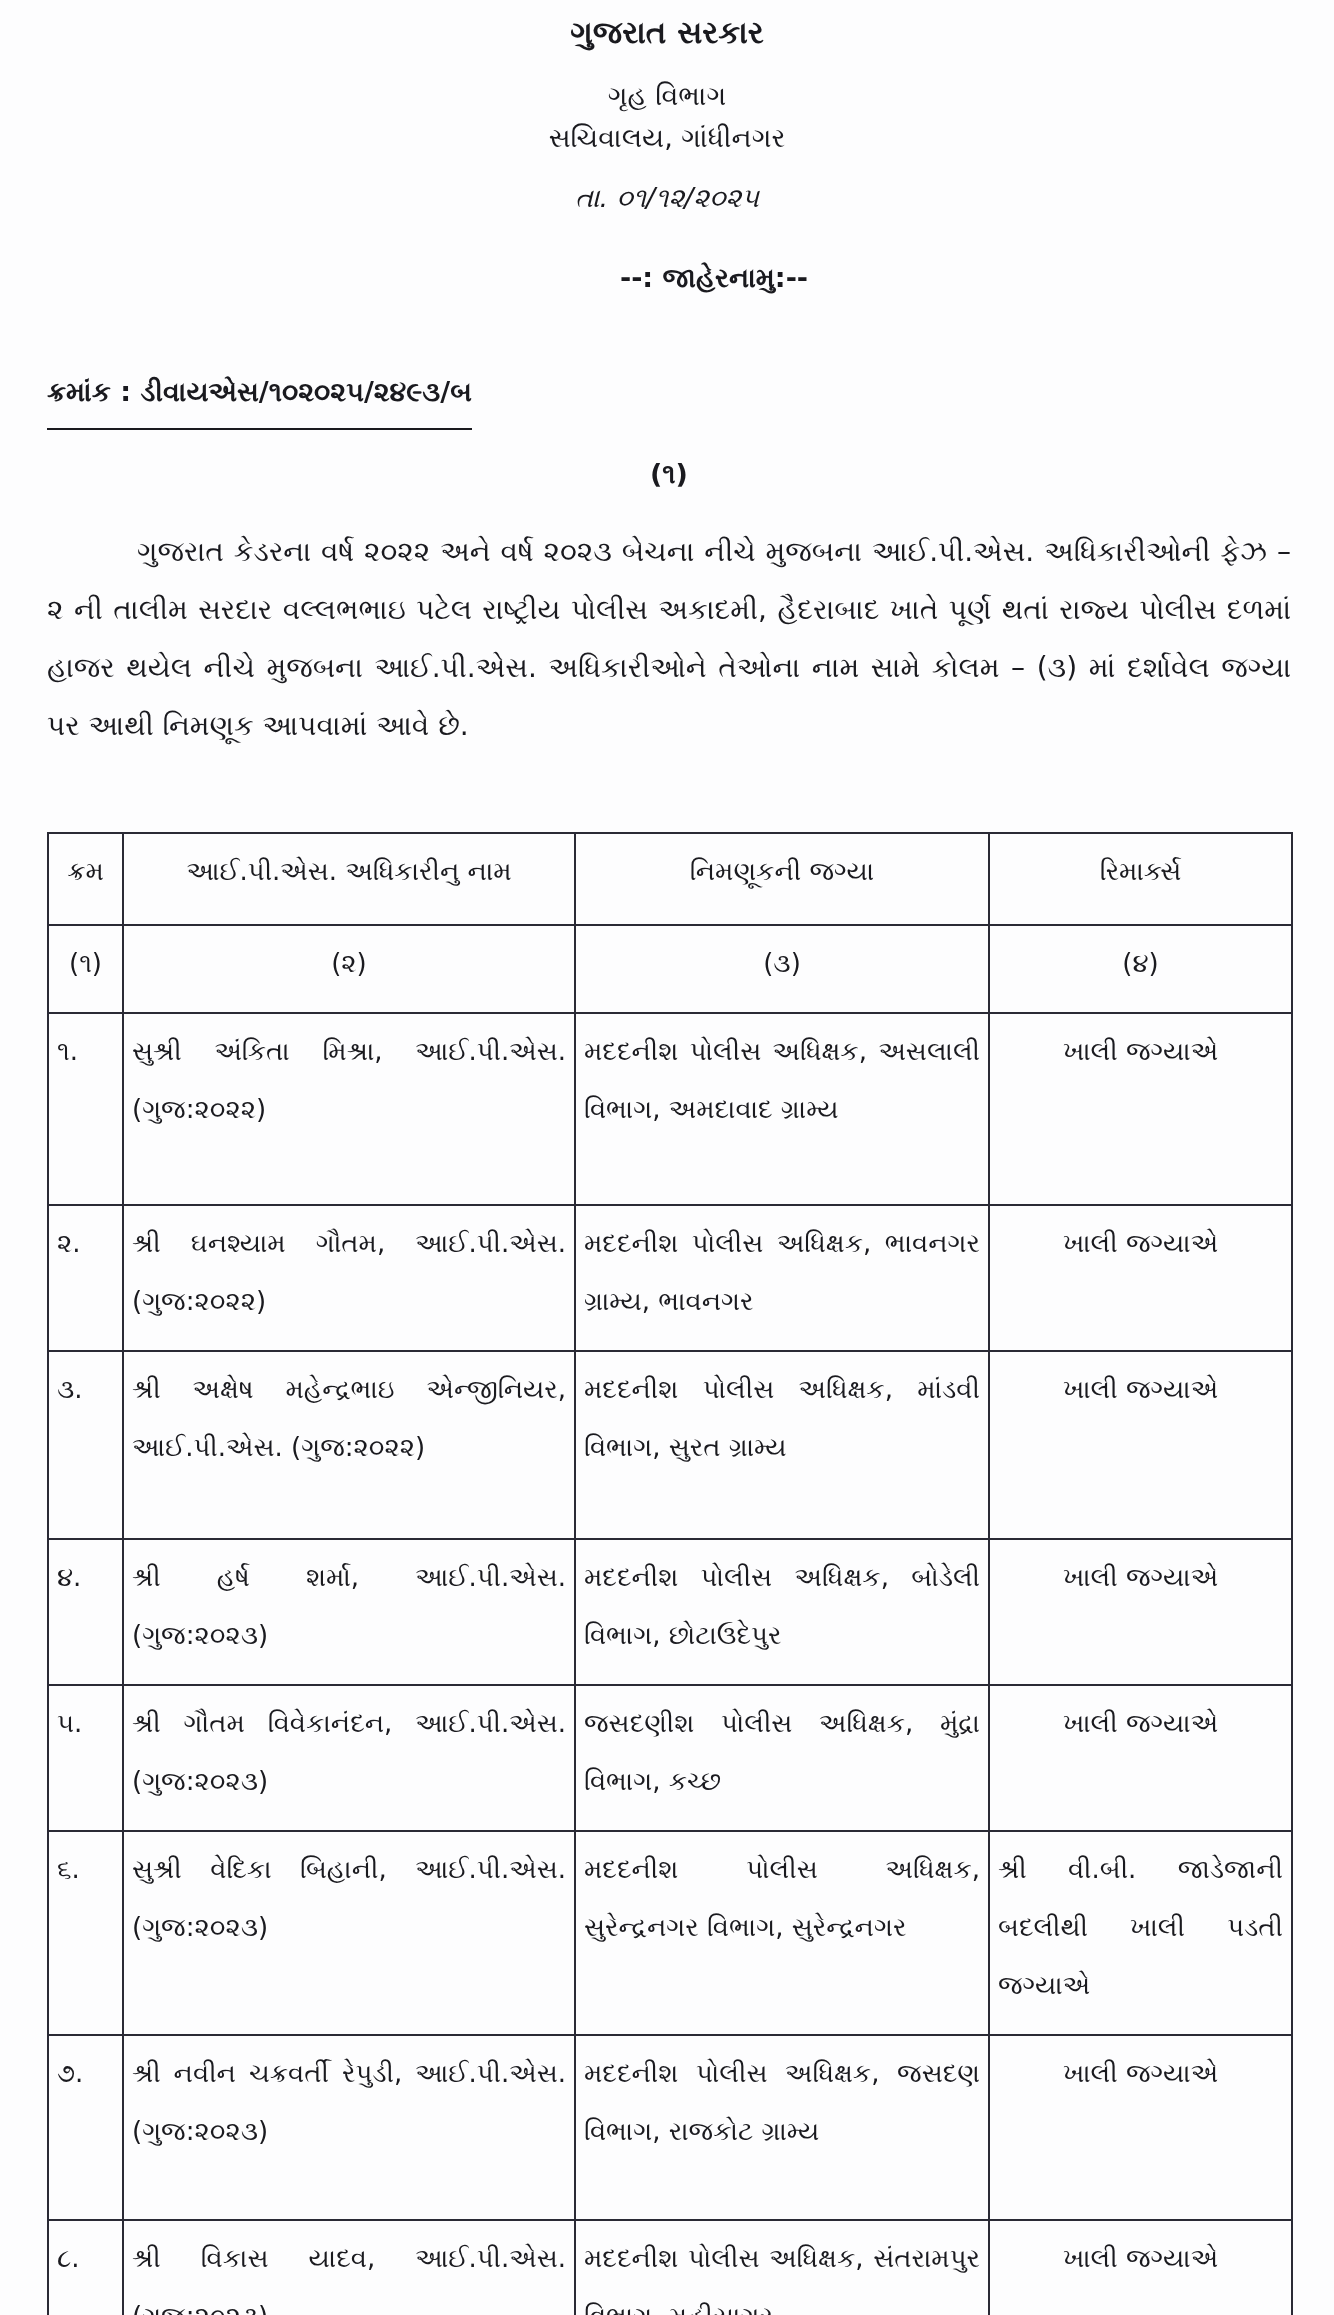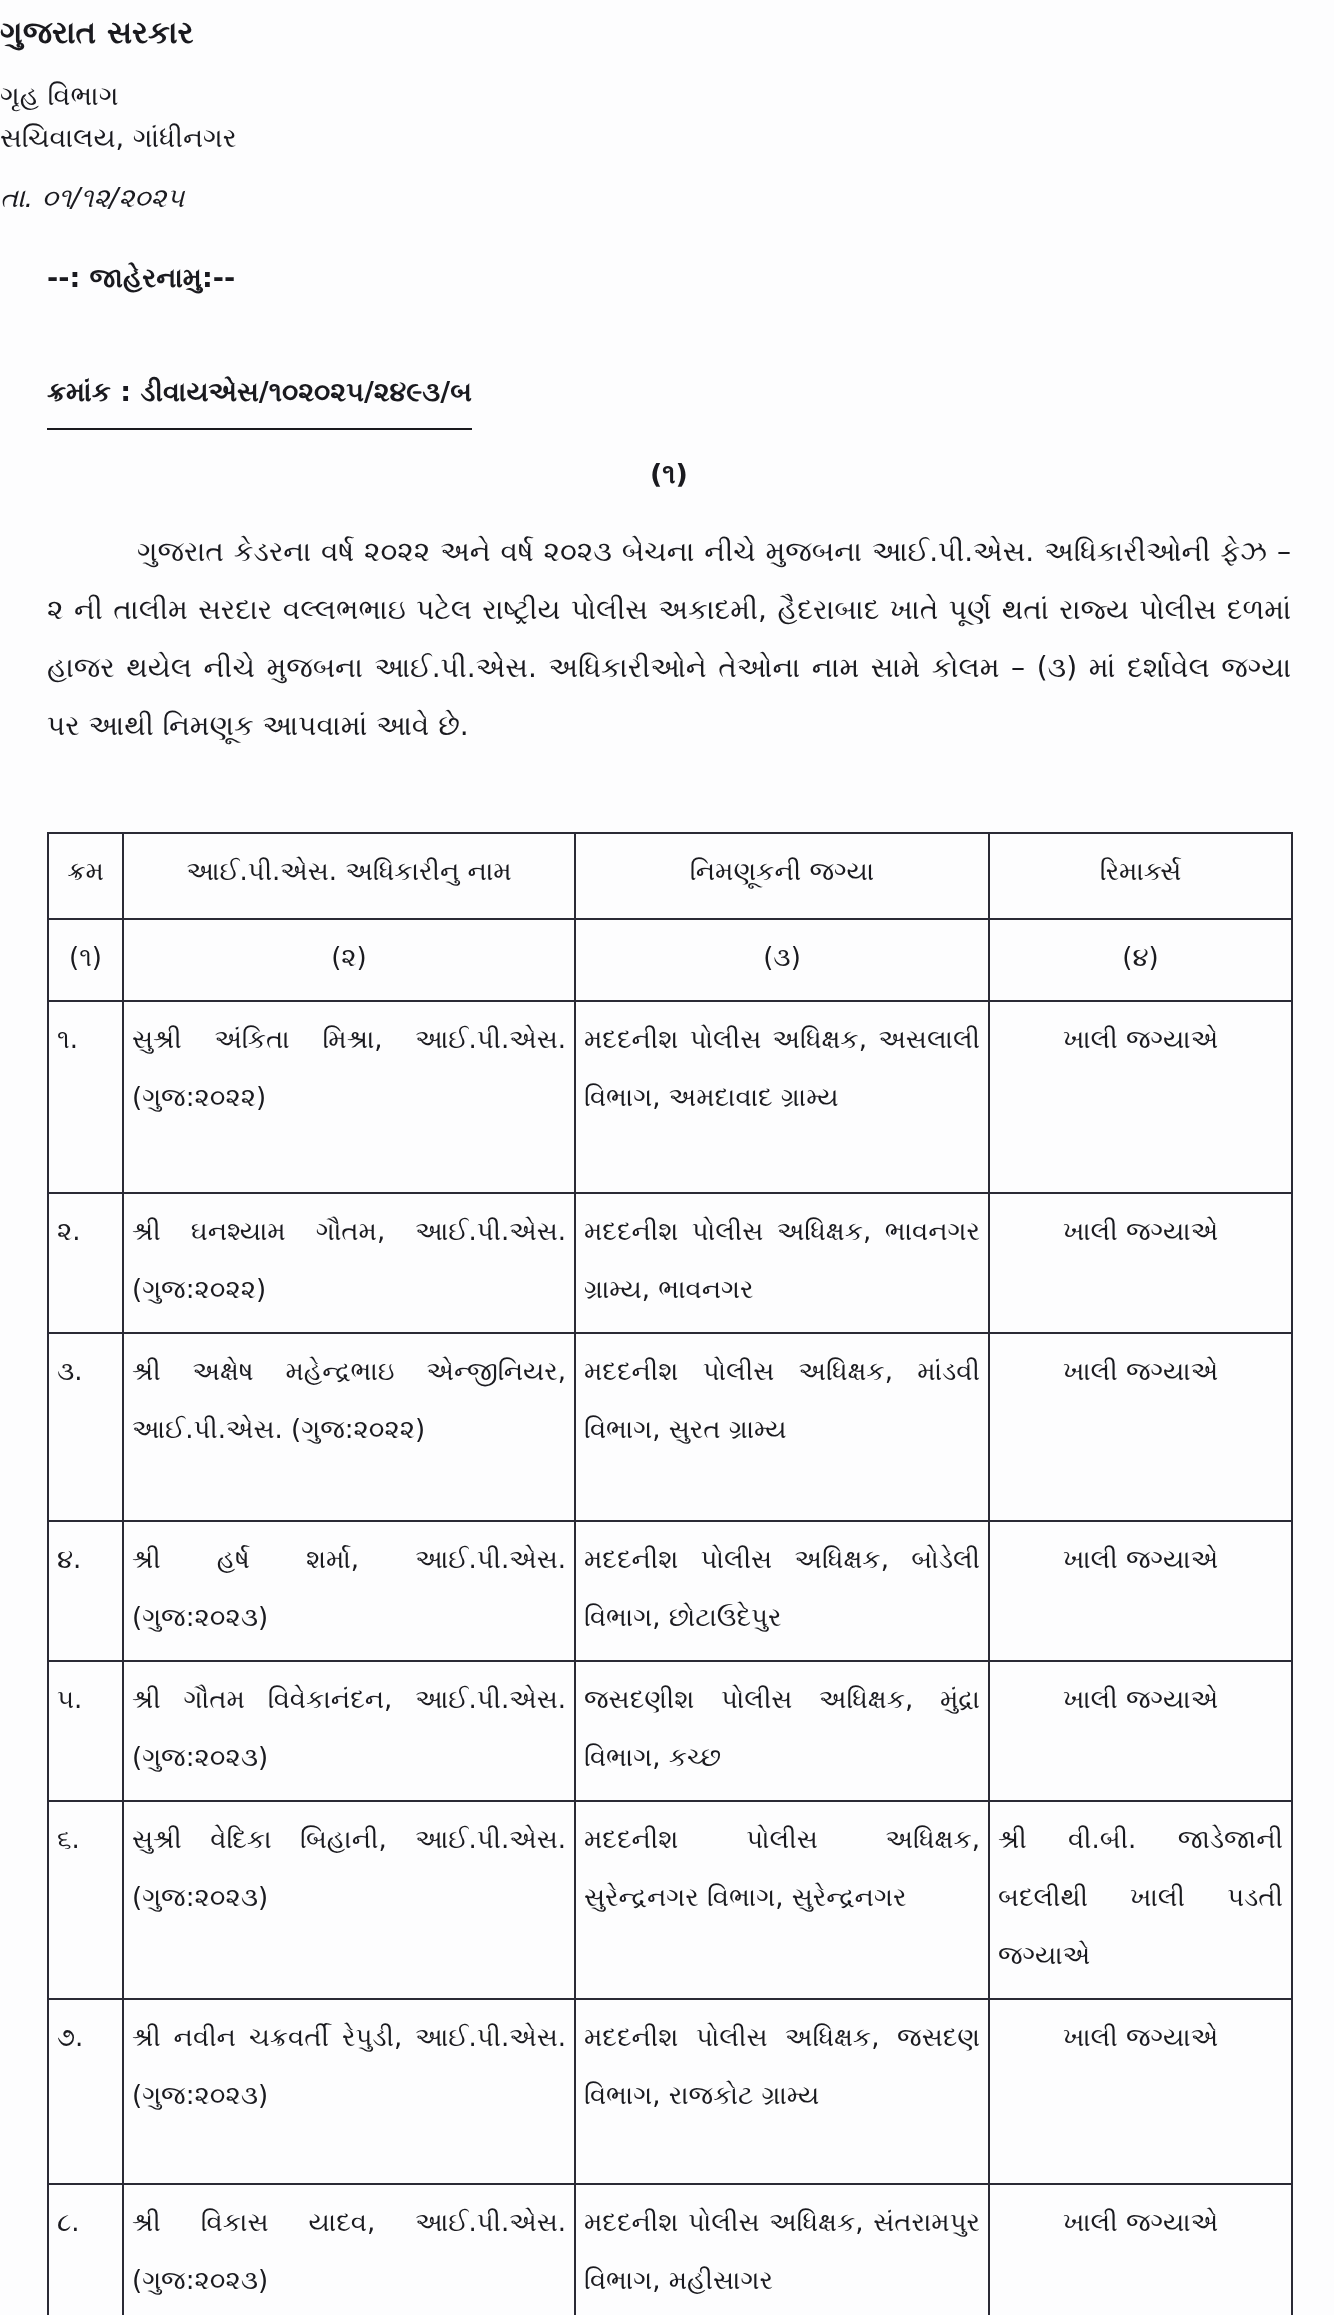--- a/index.html
+++ b/index.html
@@ -4,21 +4,21 @@
 <style>
   html, body { margin: 0; padding: 0; }
   body {
     width: 1334px; height: 2315px; overflow: hidden;
     background: #fdfdfe;
     color: #1a1a1f;
     font-family: "DejaVu Sans", "Liberation Sans", sans-serif;
     position: relative;
   }
   .center-line {
-    position: absolute; left: 0; width: 1334px; text-align: left;
+    position: absolute; left: 0; width: 1334px; text-align: center;
     font-size: 27px;
   }
   .title { top: 14px; font-size: 31px; font-weight: bold; }
   .l2 { top: 80px; }
   .l3 { top: 122px; }
   .l4 { top: 182px; font-style: italic; }
   .l5 { top: 262px; font-weight: bold; padding-left: 47px; }
   .ref {
     position: absolute; left: 47px; top: 376px; font-size: 27px; font-weight: bold;
     border-bottom: 2px solid #1a1a1f; padding-bottom: 20px;
@@ -29,21 +29,21 @@
     font-size: 28px; line-height: 58px; text-align: justify;
     text-indent: 90px;
   }
   table.grid {
     position: absolute; left: 47px; top: 832px; width: 1244px;
     border-collapse: collapse; table-layout: fixed;
     font-size: 26px;
   }
   table.grid td, table.grid th {
     border: 2px solid #2a2a35; vertical-align: top;
-    padding: 8px 8px 14px 8px; line-height: 58px; font-weight: normal;
+    padding: 8px 8px 20px 8px; line-height: 58px; font-weight: normal;
   }
   col.c1 { width: 75px; } col.c2 { width: 452px; } col.c3 { width: 414px; } col.c4 { width: 303px; }
   th { text-align: center; height: 62px; }
   tr.sub td { text-align: center; height: 50px; }
   td.num { text-align: left; padding-left: 10px; }
   td.just { text-align: justify; }
   td.rem { text-align: center; border-radius: 27px; }
   td.rem.just { text-align: justify; }
 </style>
 </head>

